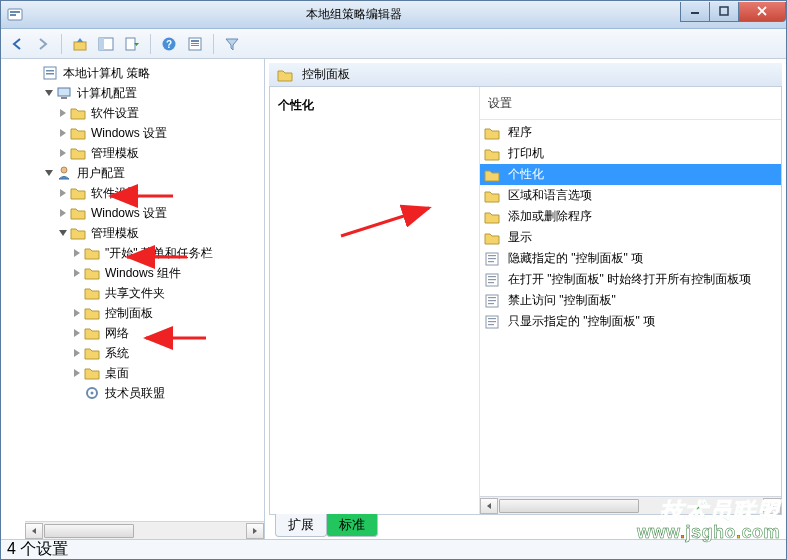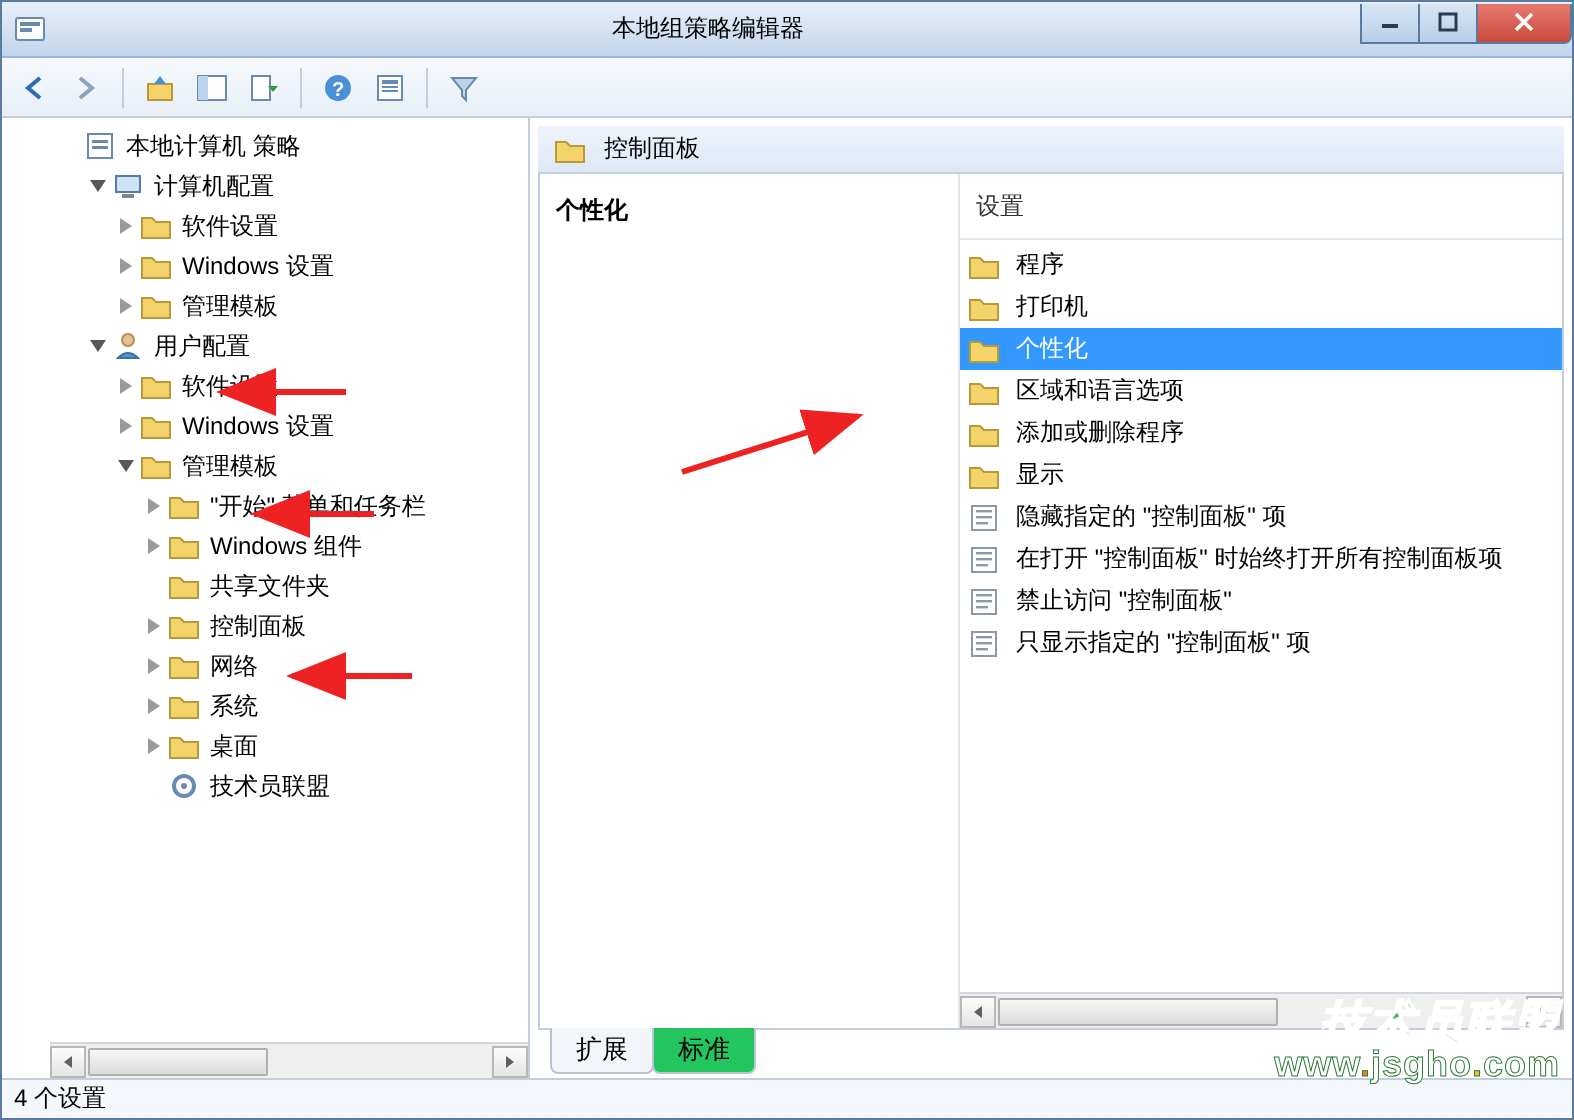--- a/index.html
+++ b/index.html
@@ -79,21 +79,21 @@
   .hscroll .thumb { position: absolute; left: 0; top: 0; height: 14px; width: 60px; margin:1px; background: linear-gradient(to bottom,#f6f6f6,#dcdcdc); border: 1px solid #b0b0b0; border-radius: 1px; }
   
   .bottom-tabs { height: 22px; display: flex; align-items: flex-end; padding: 0 0 0 6px; margin: 0 4px 2px 4px; gap: 0; }
   .bottom-tab {
     padding: 2px 12px; border: 1px solid #b8c4d2; border-top: none;
     background: #f2f6fb; border-radius: 0 0 4px 4px; margin-right: -1px;
     font-size: 13px; cursor: default;
   }
   .bottom-tab.active { background: #22c55e; font-weight: normal; }
   
-  .statusbar { height: 20px; border-top: 1px solid #c2cedb; background: #f4f8fc; display: flex; align-items: center; padding: 0 6px; font-size: 12px; }
+  .statusbar { height: 20px; border-top: 1px solid #c2cedb; background: #f4f8fc; display: flex; align-items: center; padding: 0 6px; font-size: 16px; }
   
   .arrows { position: absolute; inset: 0; pointer-events: none; }
   
   .watermark {
     position: absolute; right: 6px; bottom: 18px; pointer-events: none;
     text-align: right; line-height: 1;
   }
   .watermark .wm1 { font-size: 23px; font-weight: 900; color: #3cb54a; -webkit-text-stroke: 1px #fff; font-style: italic; letter-spacing: 1px; }
   .watermark .wm2 { font-size: 18px; font-weight: 800; color: #fff; -webkit-text-stroke: 0.5px #2a7a34; letter-spacing: 0.5px; }
   .watermark .wm2 .dot1 { color: #f08030; }

